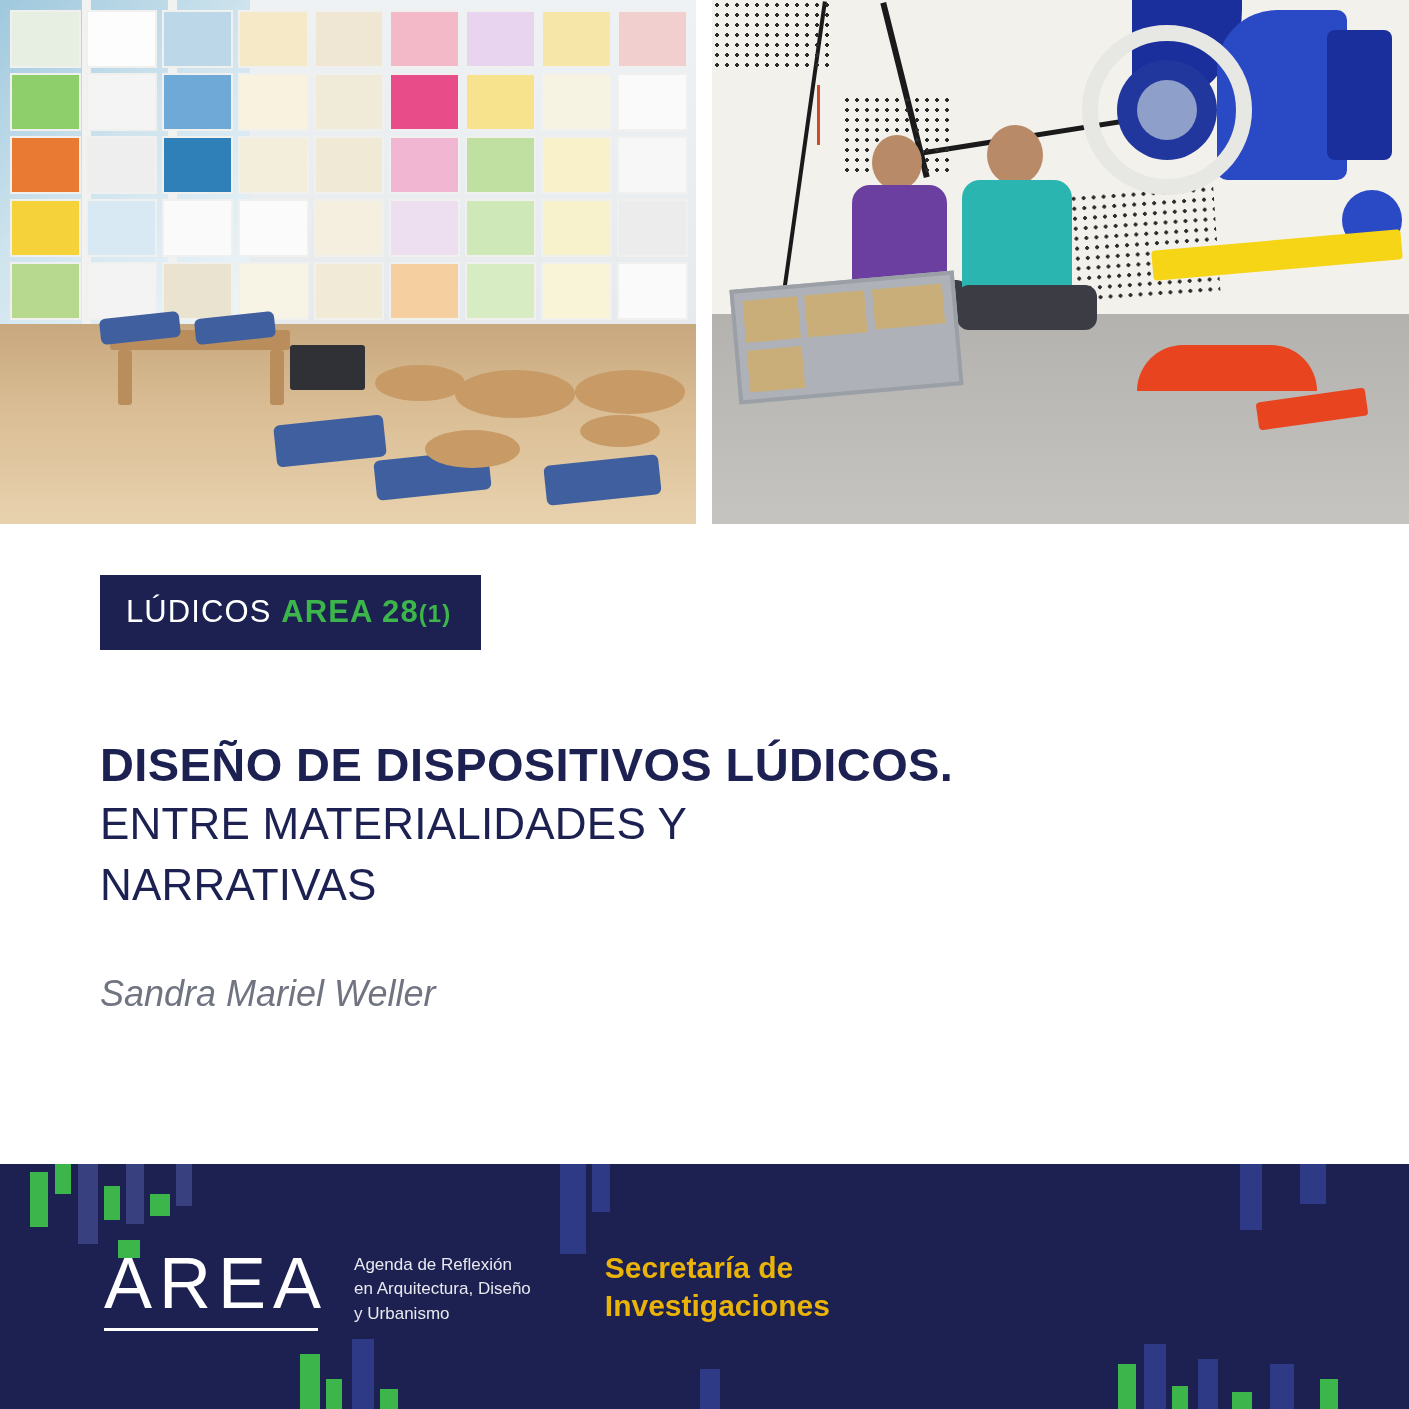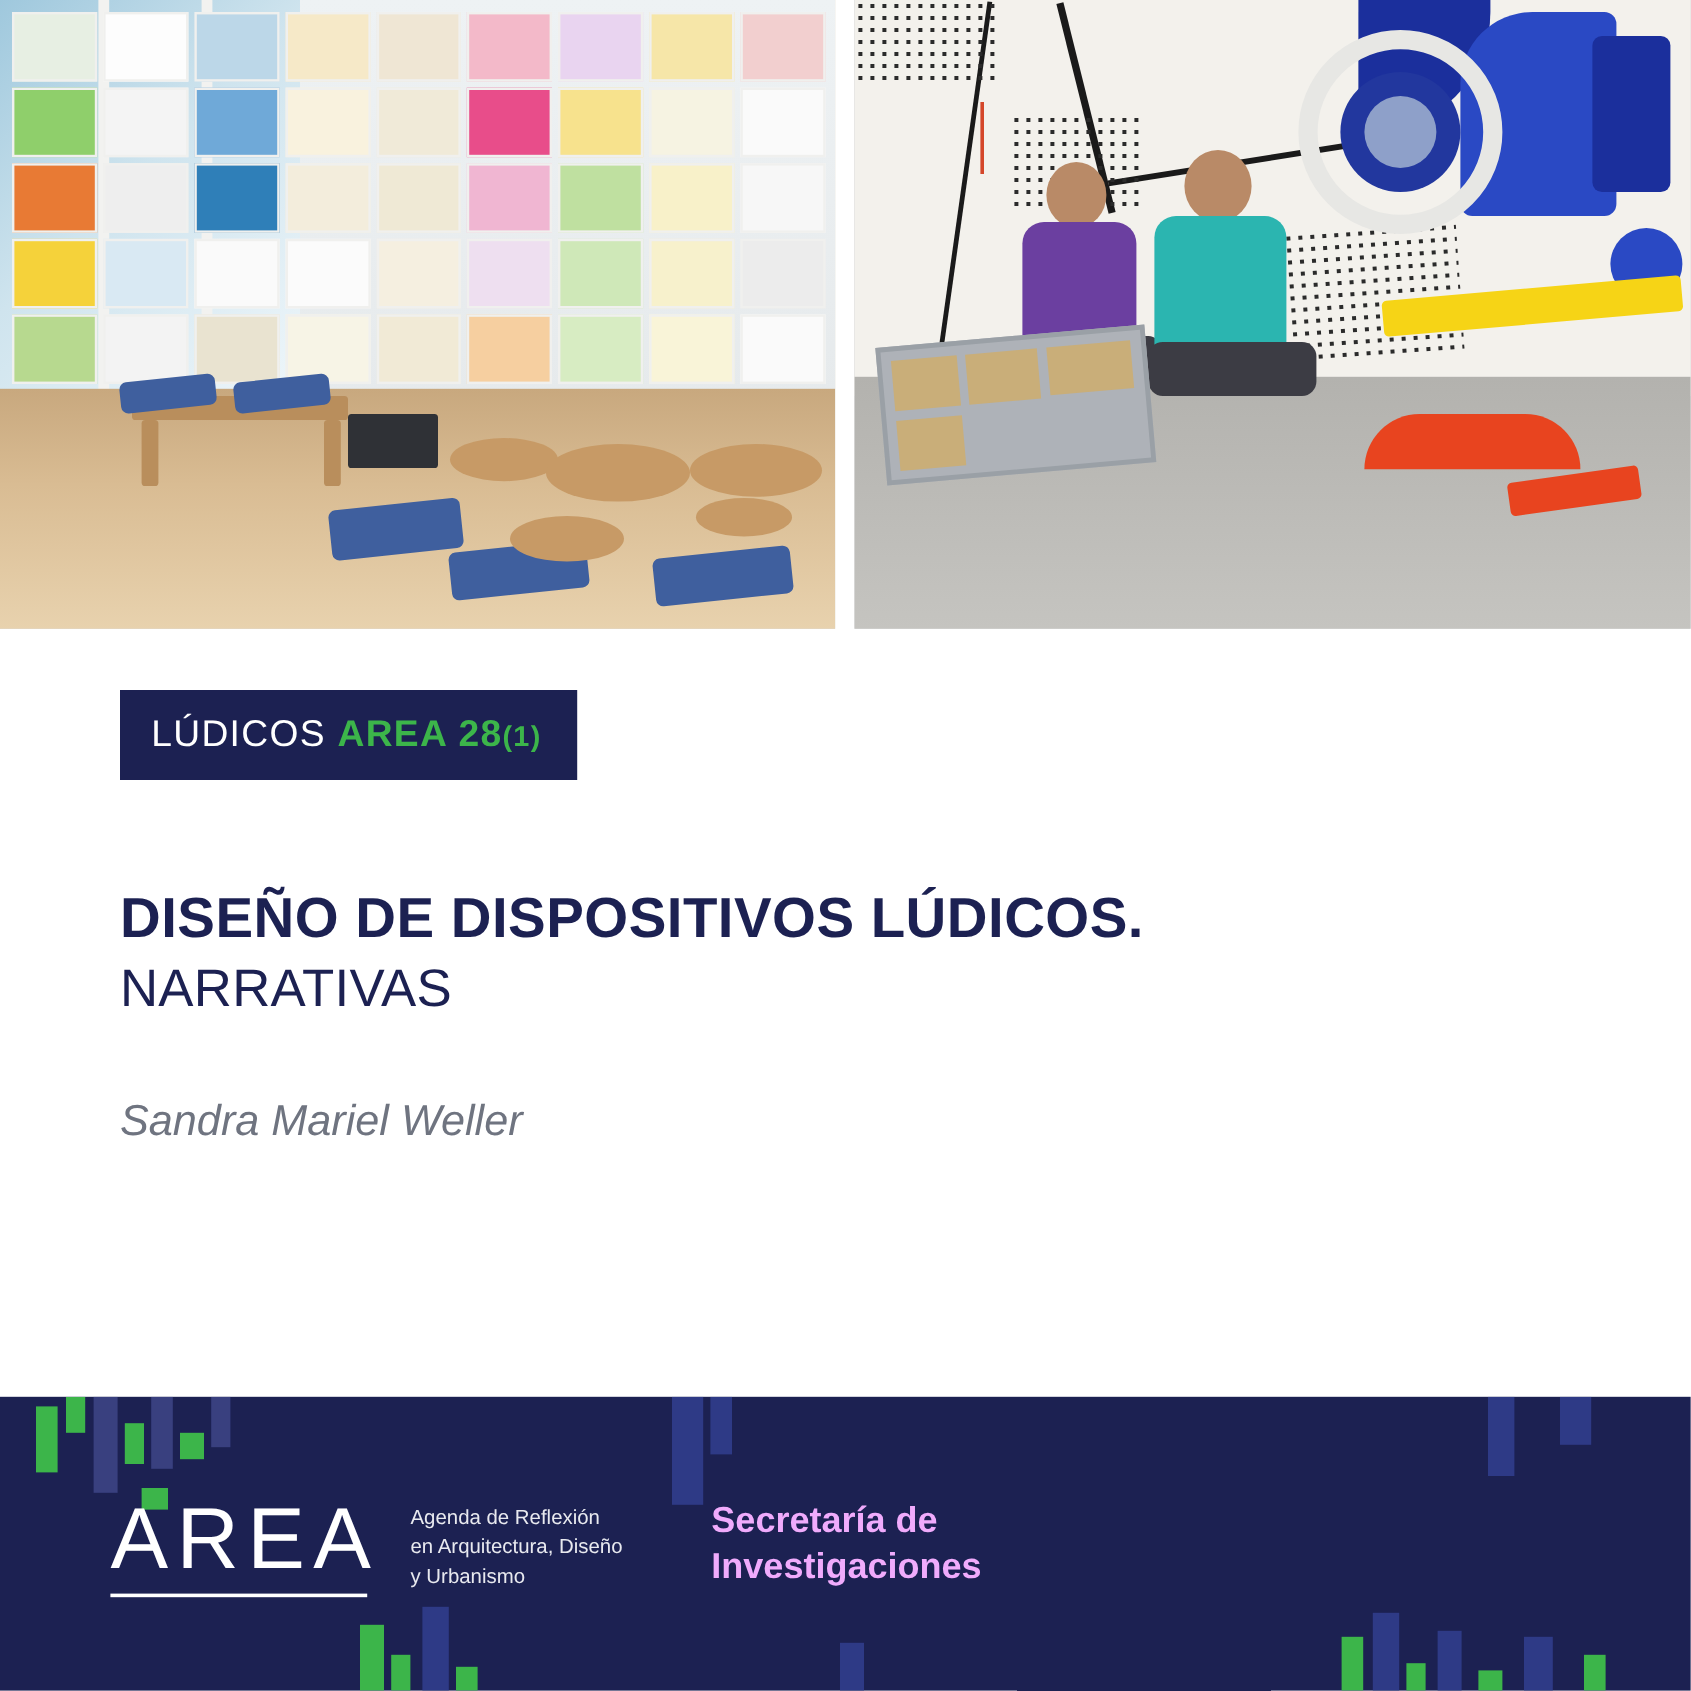--- a/index.html
+++ b/index.html
@@ -157,20 +157,21 @@
   .deco-g { background: #3cb54a; }
   .deco-b { background: #2e3a86; }
   .deco-w { background: #39407f; }
 
   .footer-inner {
     position: absolute;
     left: 0; top: 0;
     width: 100%; height: 100%;
     display: flex;
     align-items: center;
+    padding-left: 12px;
   }
   .area-logo {
     margin-left: 92px;
     color: #ffffff;
     font-size: 72px;
     letter-spacing: 7px;
     font-weight: 300;
     line-height: 1;
     position: relative;
     padding-bottom: 8px;
@@ -195,21 +196,21 @@
     margin-left: 96px;
     color: #ffffff;
     font-size: 62px;
     line-height: 1;
     font-weight: 700;
     letter-spacing: -1px;
   }
   .uba .uba-light { font-weight: 300; }
   .secretaria {
     margin-left: 74px;
-    color: #f0abfc;
+    color: #eab308;
     font-size: 30px;
     font-weight: 700;
     line-height: 1.25;
   }
 </style>
 </head>
 <body>
 
 <div class="page">
 
@@ -330,20 +331,21 @@
   <div class="content">
 
     <div class="badge">
       <span class="b-light">LÚDICOS</span>
       <span class="b-accent">AREA 28</span><span class="b-accent-sm">(1)</span>
     </div>
 
 
     <div class="title-wrap">
       <div class="title-main">DISEÑO DE DISPOSITIVOS LÚDICOS.</div>
+      <div class="title-sub">ENTRE MATERIALIDADES Y</div>
       <div class="title-sub">NARRATIVAS</div>
     </div>
 
     <div class="author">Sandra Mariel Weller</div>
   </div>
 
   <div class="footer">
 
     <div class="deco deco-g" style="left:30px; top:8px; width:18px; height:55px;"></div>
     <div class="deco deco-g" style="left:55px; top:0px; width:16px; height:30px;"></div>

